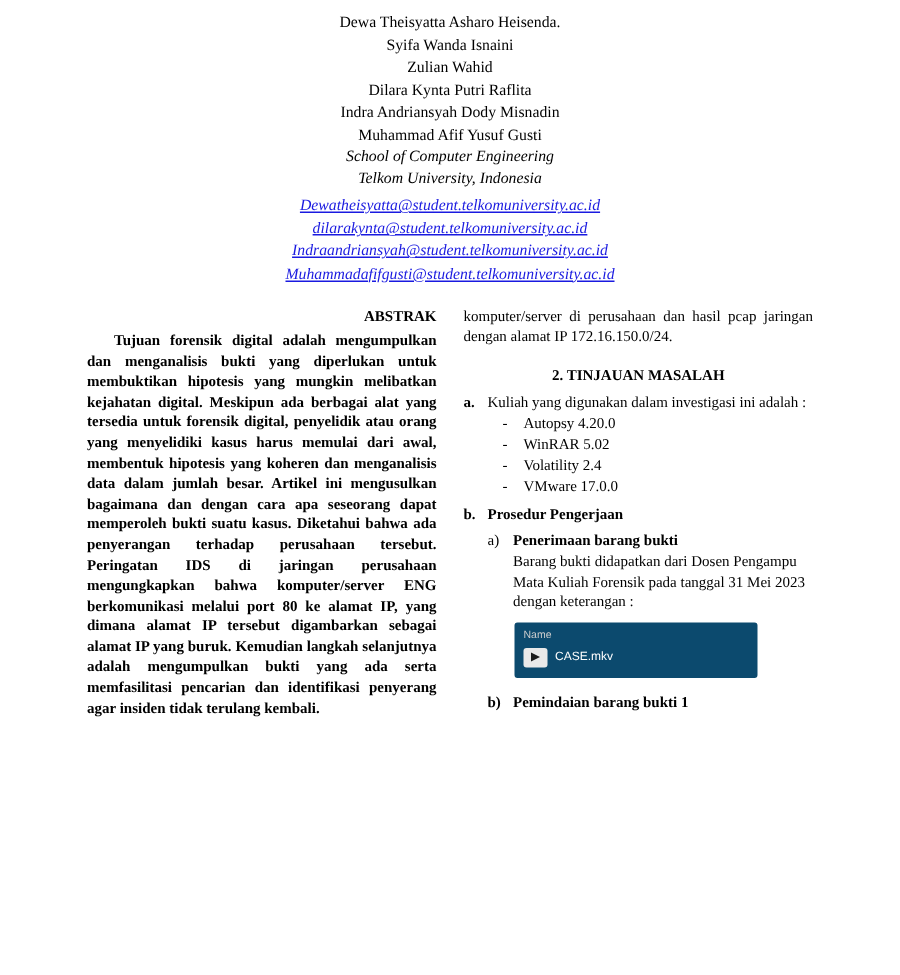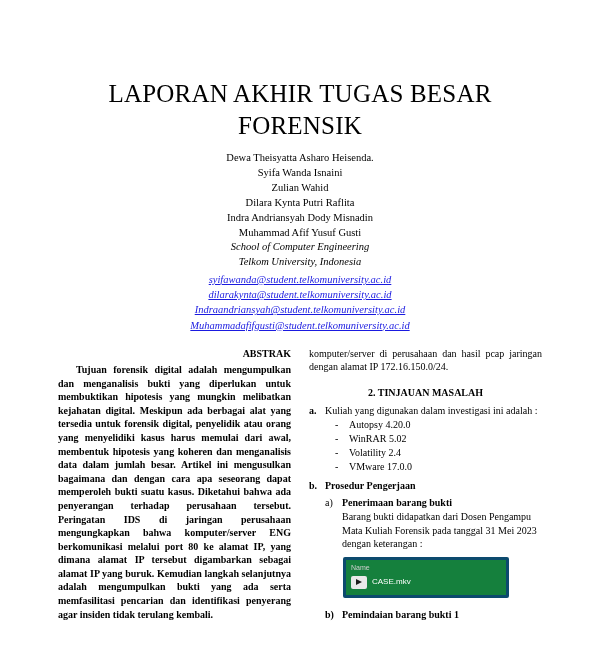--- a/index.html
+++ b/index.html
@@ -126,22 +126,22 @@
   }
   .deep-item .content {
     flex: 1;
   }
   .bold {
     font-weight: bold;
   }
   .video-box {
     margin: 6px 0 0 34px;
     width: 160px;
-    background: #15803d;
-    border: 3px solid #0c4a6e;
+    background: #0c4a6e;
+    border: 1px solid #0c4a6e;
     border-radius: 2px;
     color: #d8d8d8;
     font-family: "Liberation Sans", sans-serif;
   }
   .video-box .vb-head {
     font-size: 7px;
     padding: 3px 5px 1px 5px;
     color: #cfcfcf;
   }
   .video-box .vb-row {
@@ -181,35 +181,34 @@
   .bottom-head .marker {
     width: 17px;
     flex: 0 0 17px;
   }
 </style>
 </head>
 <body>
 
 <div class="page">
 
-  <div class="title">LAPORAN AKHIR TUGAS BESAR FORENSIK</div>
 
   <div class="authors">
     <div>Dewa Theisyatta Asharo Heisenda.</div>
     <div>Syifa Wanda Isnaini</div>
     <div>Zulian Wahid</div>
     <div>Dilara Kynta Putri Raflita</div>
     <div>Indra Andriansyah Dody Misnadin</div>
     <div>Muhammad Afif Yusuf Gusti</div>
     <div class="it">School of Computer Engineering</div>
     <div class="it">Telkom University, Indonesia</div>
   </div>
 
   <div class="emails">
-    <span class="mail">syifawanda@student.telkomuniversity.ac.id</span>
+    <span class="mail">Dewatheisyatta@student.telkomuniversity.ac.id</span>
     <span class="mail">dilarakynta@student.telkomuniversity.ac.id</span>
     <span class="mail">Indraandriansyah@student.telkomuniversity.ac.id</span>
     <span class="mail">Muhammadafifgusti@student.telkomuniversity.ac.id</span>
   </div>
 
   <div class="cols">
 
     <div class="col">
       <div class="sec-head">ABSTRAK</div>
       <div class="abstract-body">Tujuan forensik digital adalah mengumpulkan dan menganalisis bukti yang diperlukan untuk membuktikan hipotesis yang mungkin melibatkan kejahatan digital. Meskipun ada berbagai alat yang tersedia untuk forensik digital, penyelidik atau orang yang menyelidiki kasus harus memulai dari awal, membentuk hipotesis yang koheren dan menganalisis data dalam jumlah besar. Artikel ini mengusulkan bagaimana dan dengan cara apa seseorang dapat memperoleh bukti suatu kasus. Diketahui bahwa ada penyerangan terhadap perusahaan tersebut. Peringatan IDS di jaringan perusahaan mengungkapkan bahwa komputer/server ENG berkomunikasi melalui port 80 ke alamat IP, yang dimana alamat IP tersebut digambarkan sebagai alamat IP yang buruk. Kemudian langkah selanjutnya adalah mengumpulkan bukti yang ada serta memfasilitasi pencarian dan identifikasi penyerang agar insiden tidak terulang kembali.</div>

